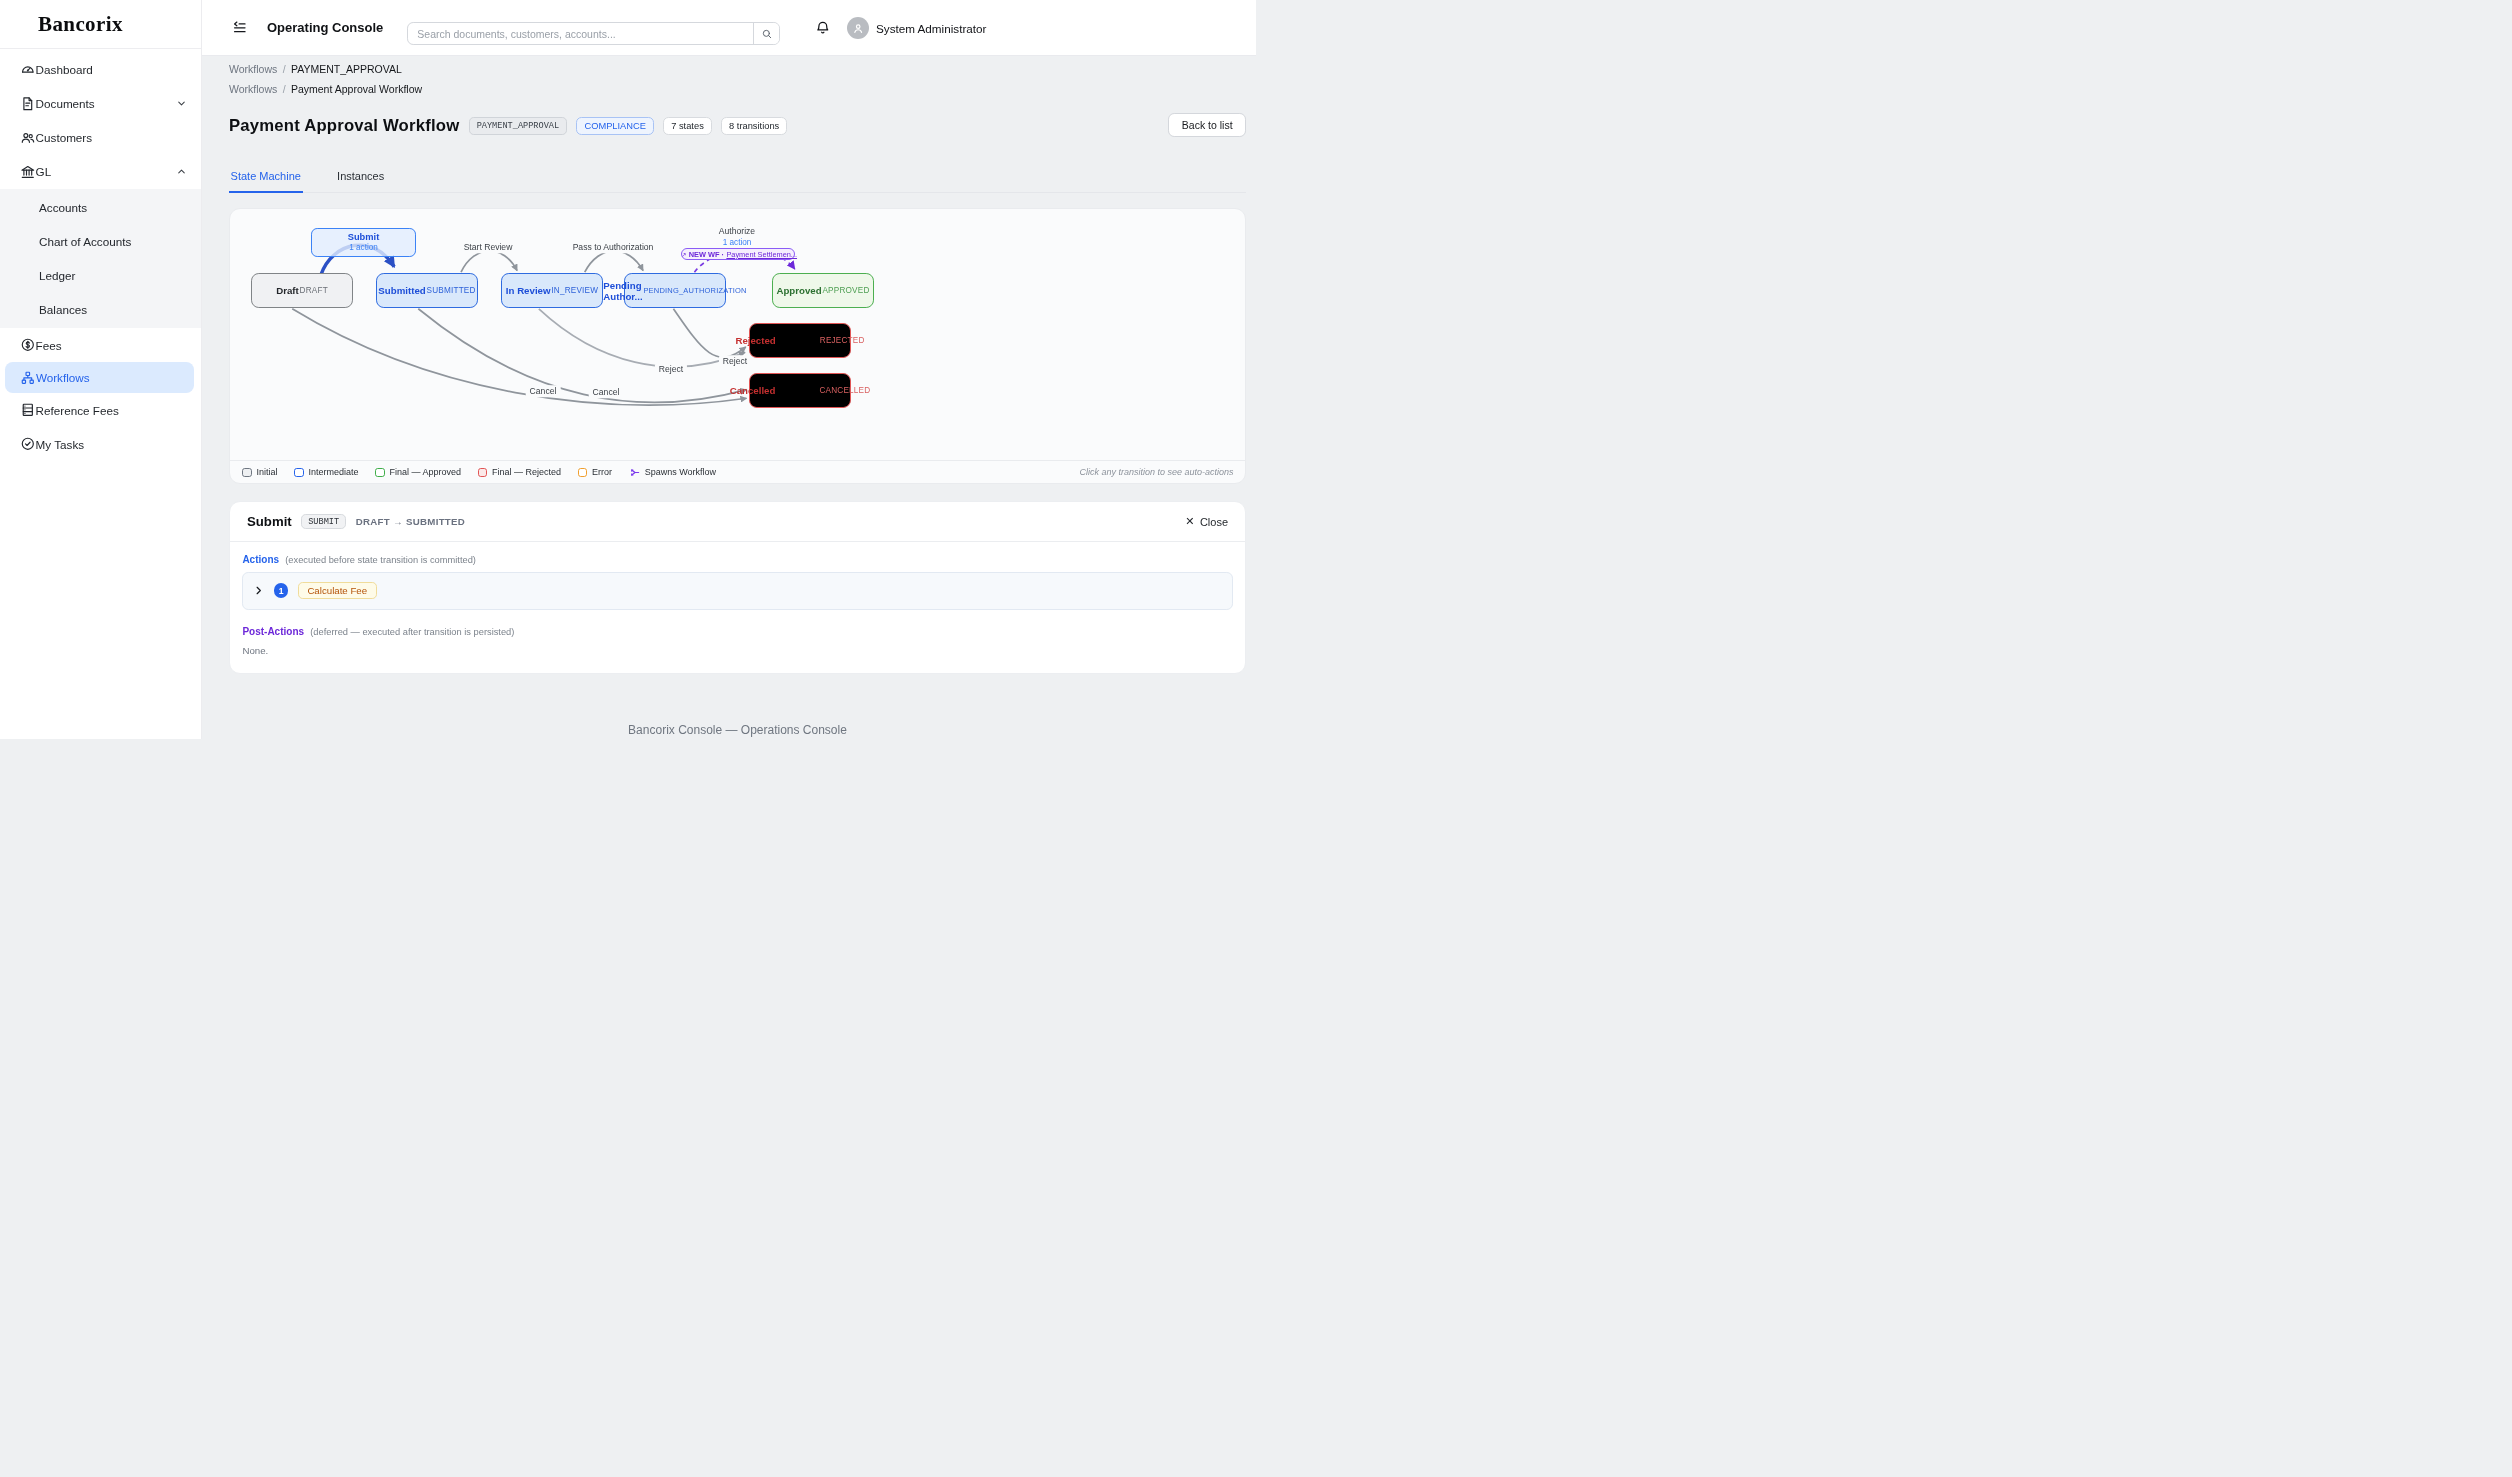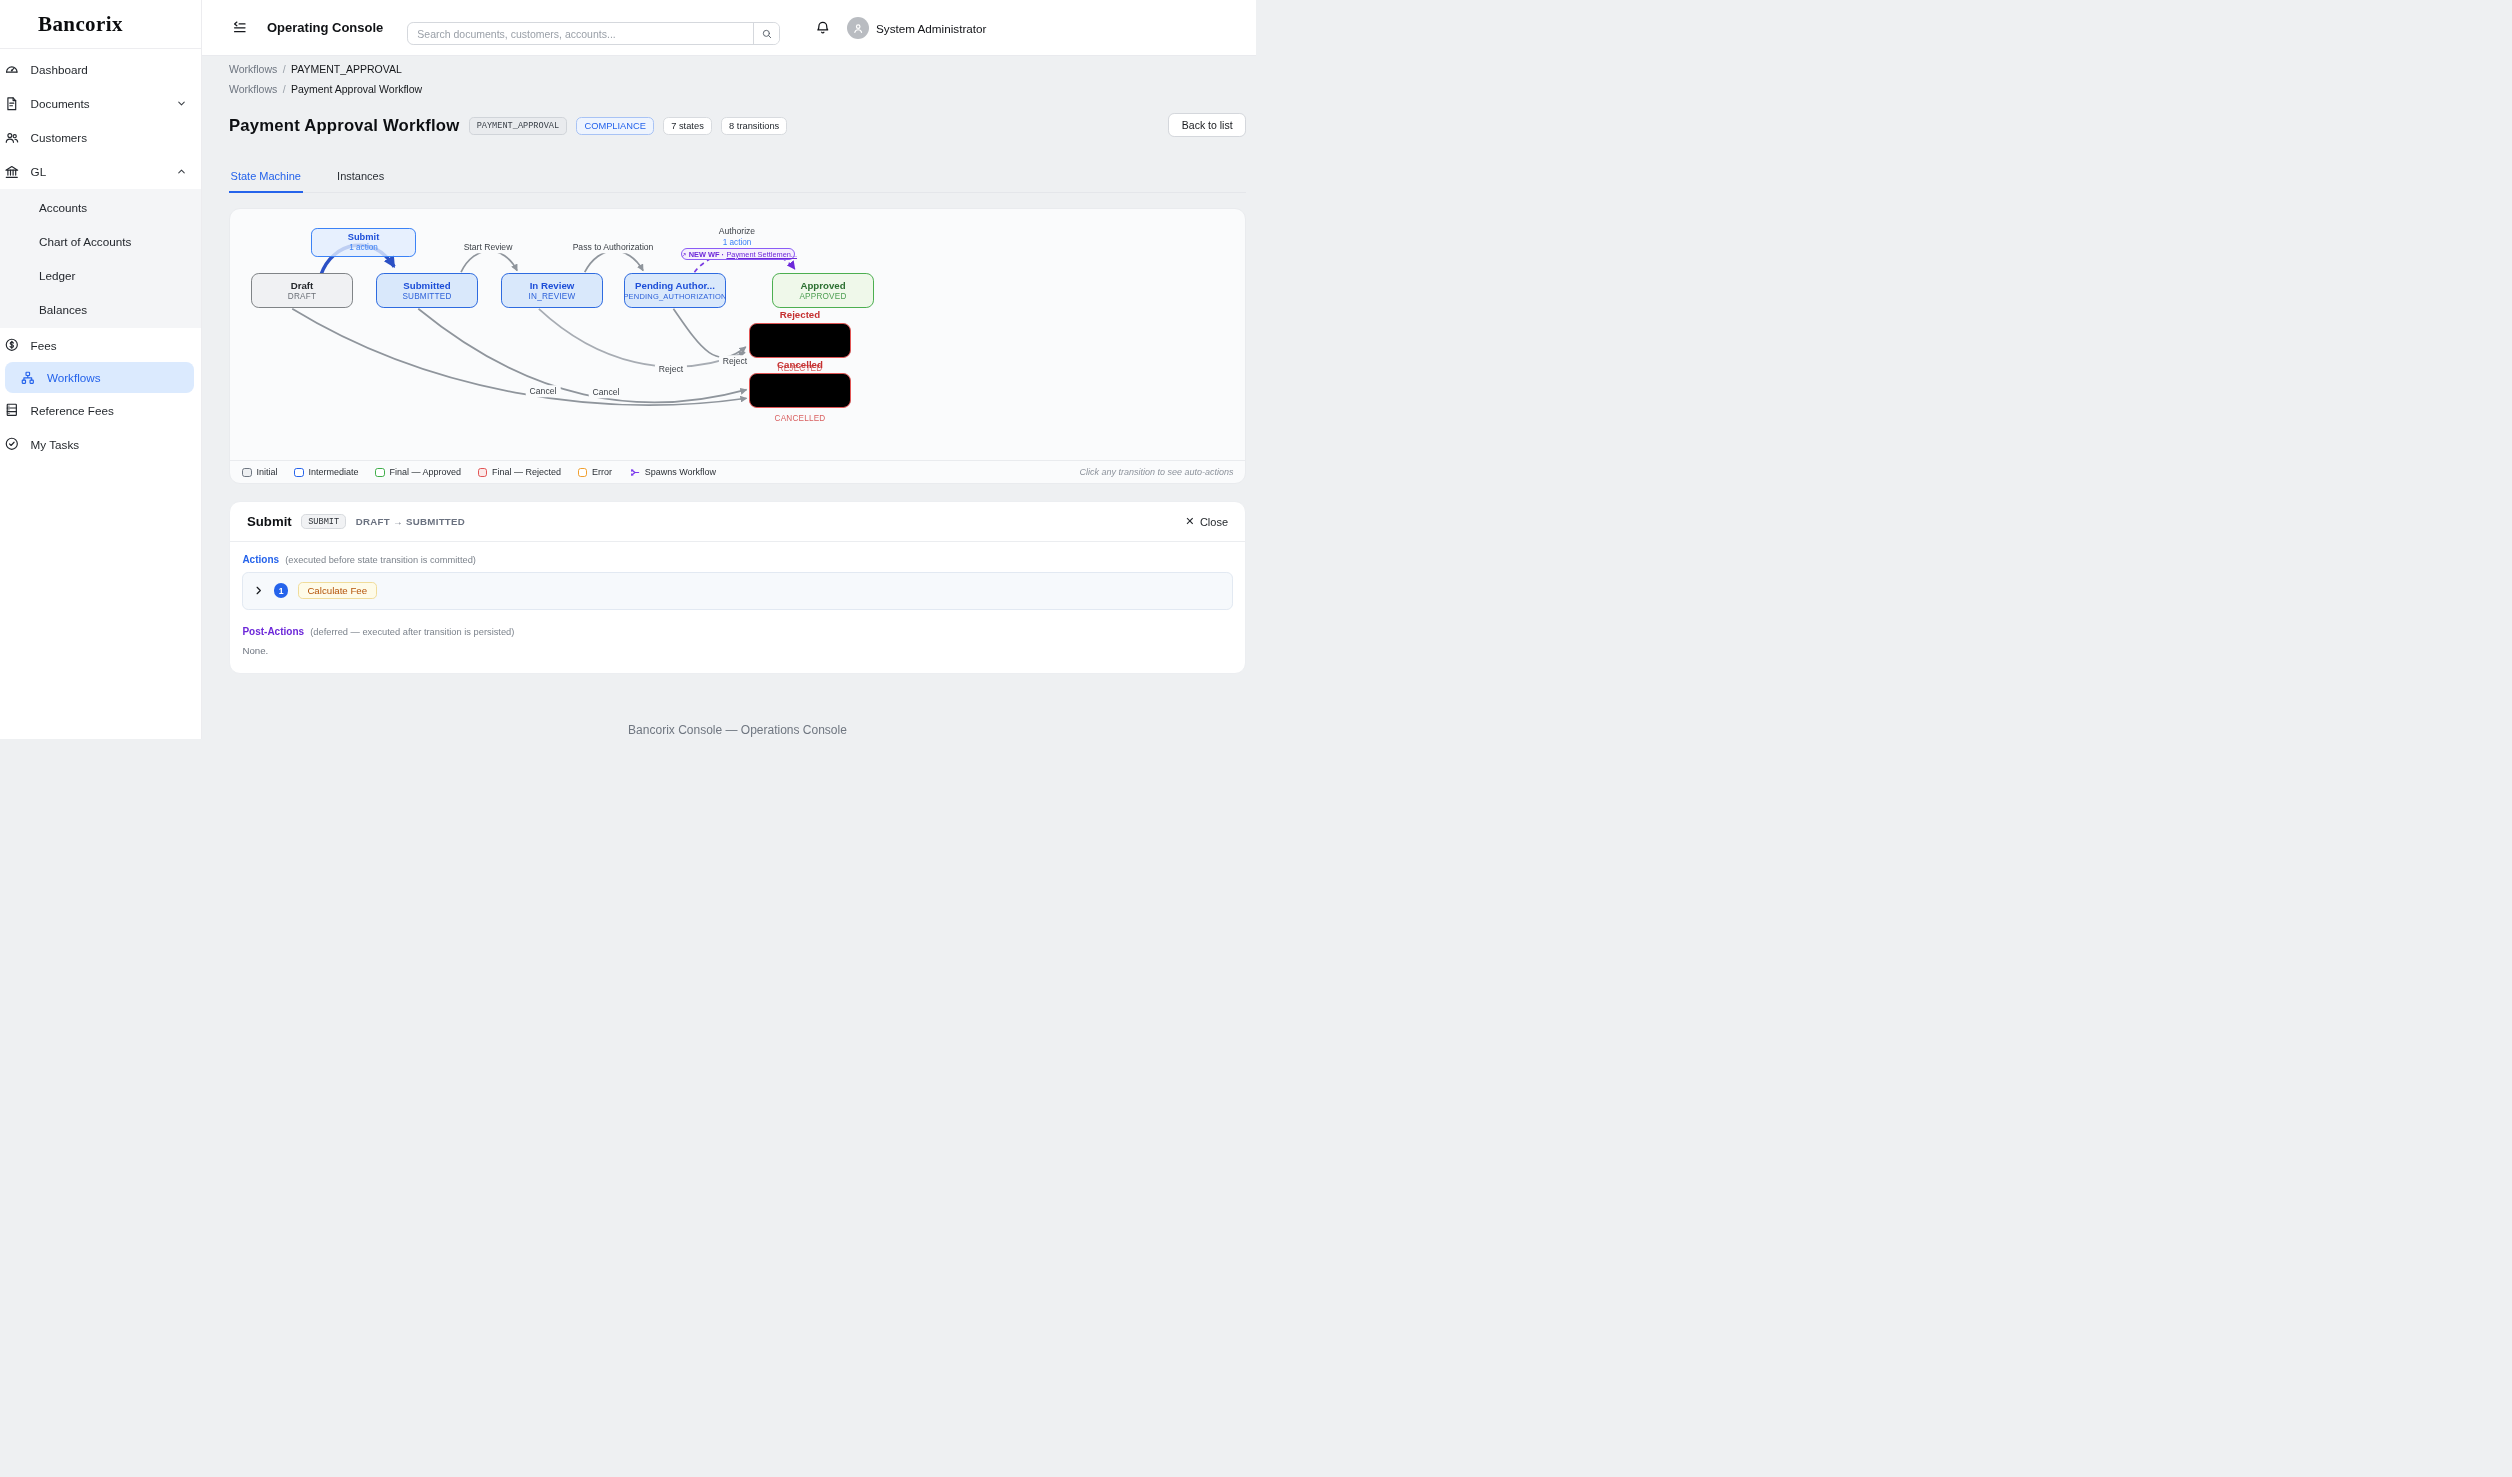--- a/index.html
+++ b/index.html
@@ -11,22 +11,22 @@
   }
   svg { display:block; }
 
   
   .sidebar { position:absolute; left:0; top:0; width:202px; height:739px;
     background:#ffffff; border-right:0.8px solid #ececef; z-index:30; }
   .logo-wrap { height:49px; display:flex; align-items:center; padding-left:38px;
     border-bottom:0.8px solid #ededf0;font-family:Liberation Serif, serif; }
   .logo { font-size:21px; font-weight:800; letter-spacing:0.4px; color:#0b0c0e; }
   .nav { padding-top:3.9px; }
-  .nav-item { height:34px; display:flex; align-items:center; gap:11px;
-    padding:0 14px 0 4px; font-size:11.7px; color:#1f2328; cursor:pointer; position:relative; }
+  .nav-item { height:34px; display:flex; align-items:center; 
+    padding:0 14px 0 20px; font-size:11.7px; color:#1f2328; cursor:pointer; position:relative; }
   .nav-item .ic { width:15.6px; height:15.6px; flex:0 0 15.6px; color:#23272d; }
   .nav-item .chev { margin-left:auto; width:11px; height:11px; color:#3a3f45; }
   .subnav { background:#f4f5f7; padding:1.6px 0; }
   .subnav .nav-item { padding-left:39px; font-size:11.7px; color:#23272d; }
   .nav-item.active { margin:0 7px 0 4.7px; padding-left:15.6px; height:31px;
     background:#dbeafe; border-radius:7.8px; color:#2563eb; font-weight:500; }
   .nav-item.active .ic { color:#2563eb; }
 
   
   .topbar { position:absolute; left:202px; top:0; right:0; height:56px;
@@ -74,21 +74,21 @@
   .tab { font-size:11px; color:#2b3036; padding:4.7px 1.6px 0 1.6px; cursor:pointer; height:28px; }
   .tab.active { color:#2563eb; font-weight:500; border-bottom:2.3px solid #2563eb; }
 
   
   .diagram-card { position:absolute; left:0; top:152px; width:1017px; height:276px;
     background:#fafbfc; border:0.8px solid #e9ebee; border-radius:11px; }
   .diagram { position:absolute; left:0; top:0; width:1016px; height:254px; }
   .edges { position:absolute; left:0; top:0; }
 
   .node { position:absolute; width:102px; height:35px; border-radius:7.8px;
-    display:flex; flex-direction:column; align-items:center; justify-content:center;
+    display:flex; flex-direction:row; align-items:center; justify-content:center;
     gap:0.8px; cursor:pointer; background:#fff; }
   .node .nl { font-size:9.7px; font-weight:700; }
   .node .nc { font-size:8.2px; letter-spacing:0.2px; }
   .node.initial { border:1.9px solid #808487; background:#f0f1f3; }
   .node.initial .nl { color:#24272b; } .node.initial .nc { color:#6b7077; }
   .node.intermediate { border:1.9px solid #2e6be0; background:#d9e8fb; }
   .node.intermediate .nl { color:#1d4ed8; } .node.intermediate .nc { color:#2e62d9; }
   .node.approved { border:1.9px solid #4caf50; background:#eff8ea;margin-left:23px; }
   .node.approved .nl { color:#2c7031; } .node.approved .nc { color:#4d9e52; }
   .node.rejected { border:1.9px solid #e25555; background:#000000;gap:44px; }

